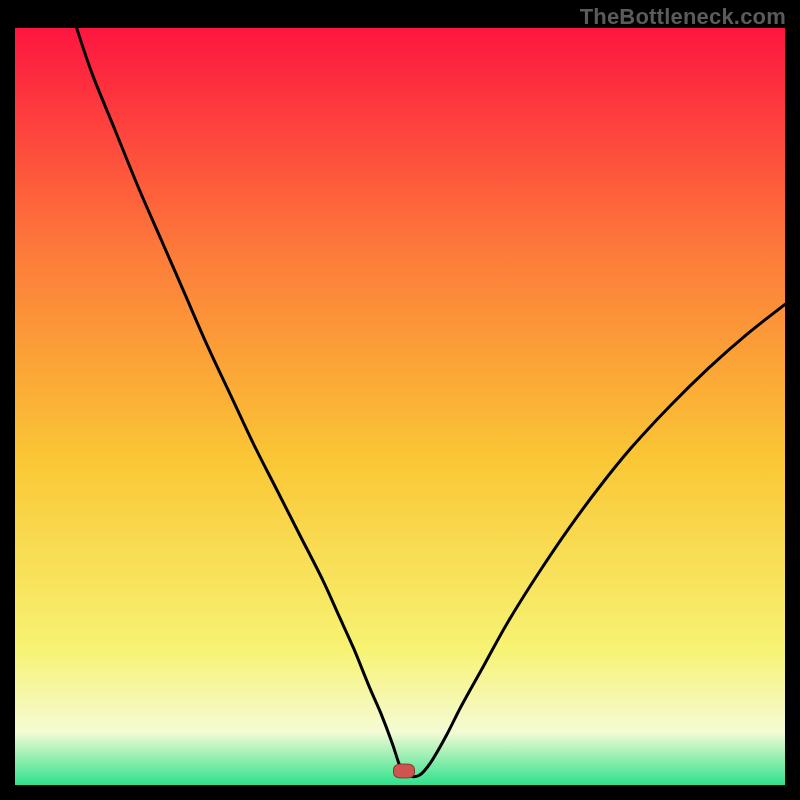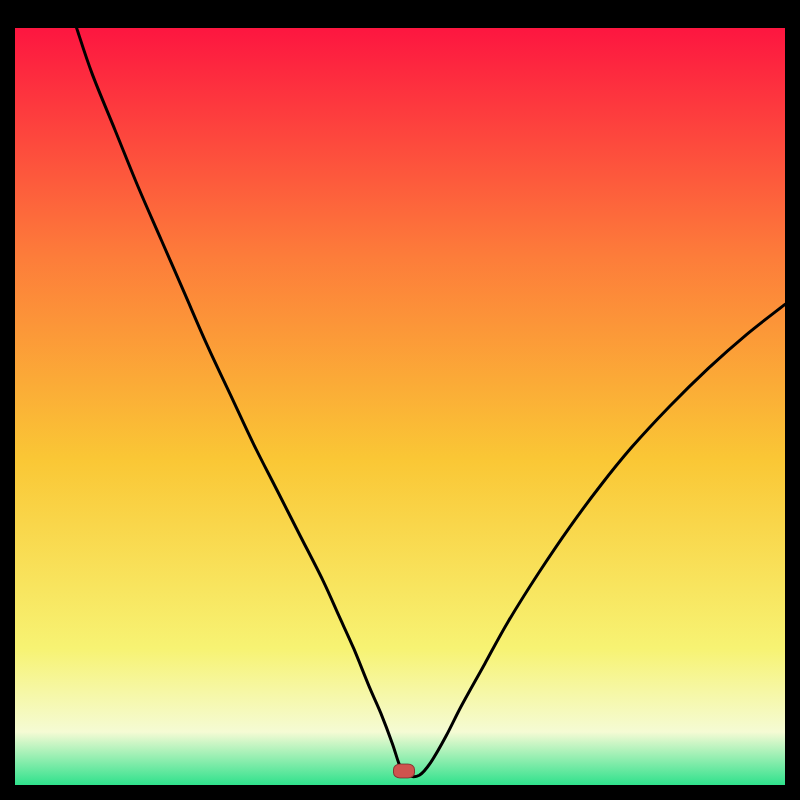--- a/index.html
+++ b/index.html
@@ -50,20 +50,21 @@
     border: 1px solid rgba(0,0,0,0.35);
     transform: translate(-50%, -50%);
     z-index: 5;
   }
 </style>
 </head>
 <body>
 
 <div class="frame">
 
+  <div class="watermark">TheBottleneck.com</div>
 
   <div class="plot-area">
     <svg viewBox="0 0 770 757" preserveAspectRatio="none">
       <defs>
         <linearGradient id="bg-grad" x1="0" y1="0" x2="0" y2="1">
           <stop id="g0" offset="0%" stop-color="#fd1640"></stop>
           <stop id="g1" offset="30%" stop-color="#fd7c3a"></stop>
           <stop id="g2" offset="57%" stop-color="#fac735"></stop>
           <stop id="g3" offset="82%" stop-color="#f7f373"></stop>
           <stop id="g4" offset="93%" stop-color="#f5fbd4"></stop>

